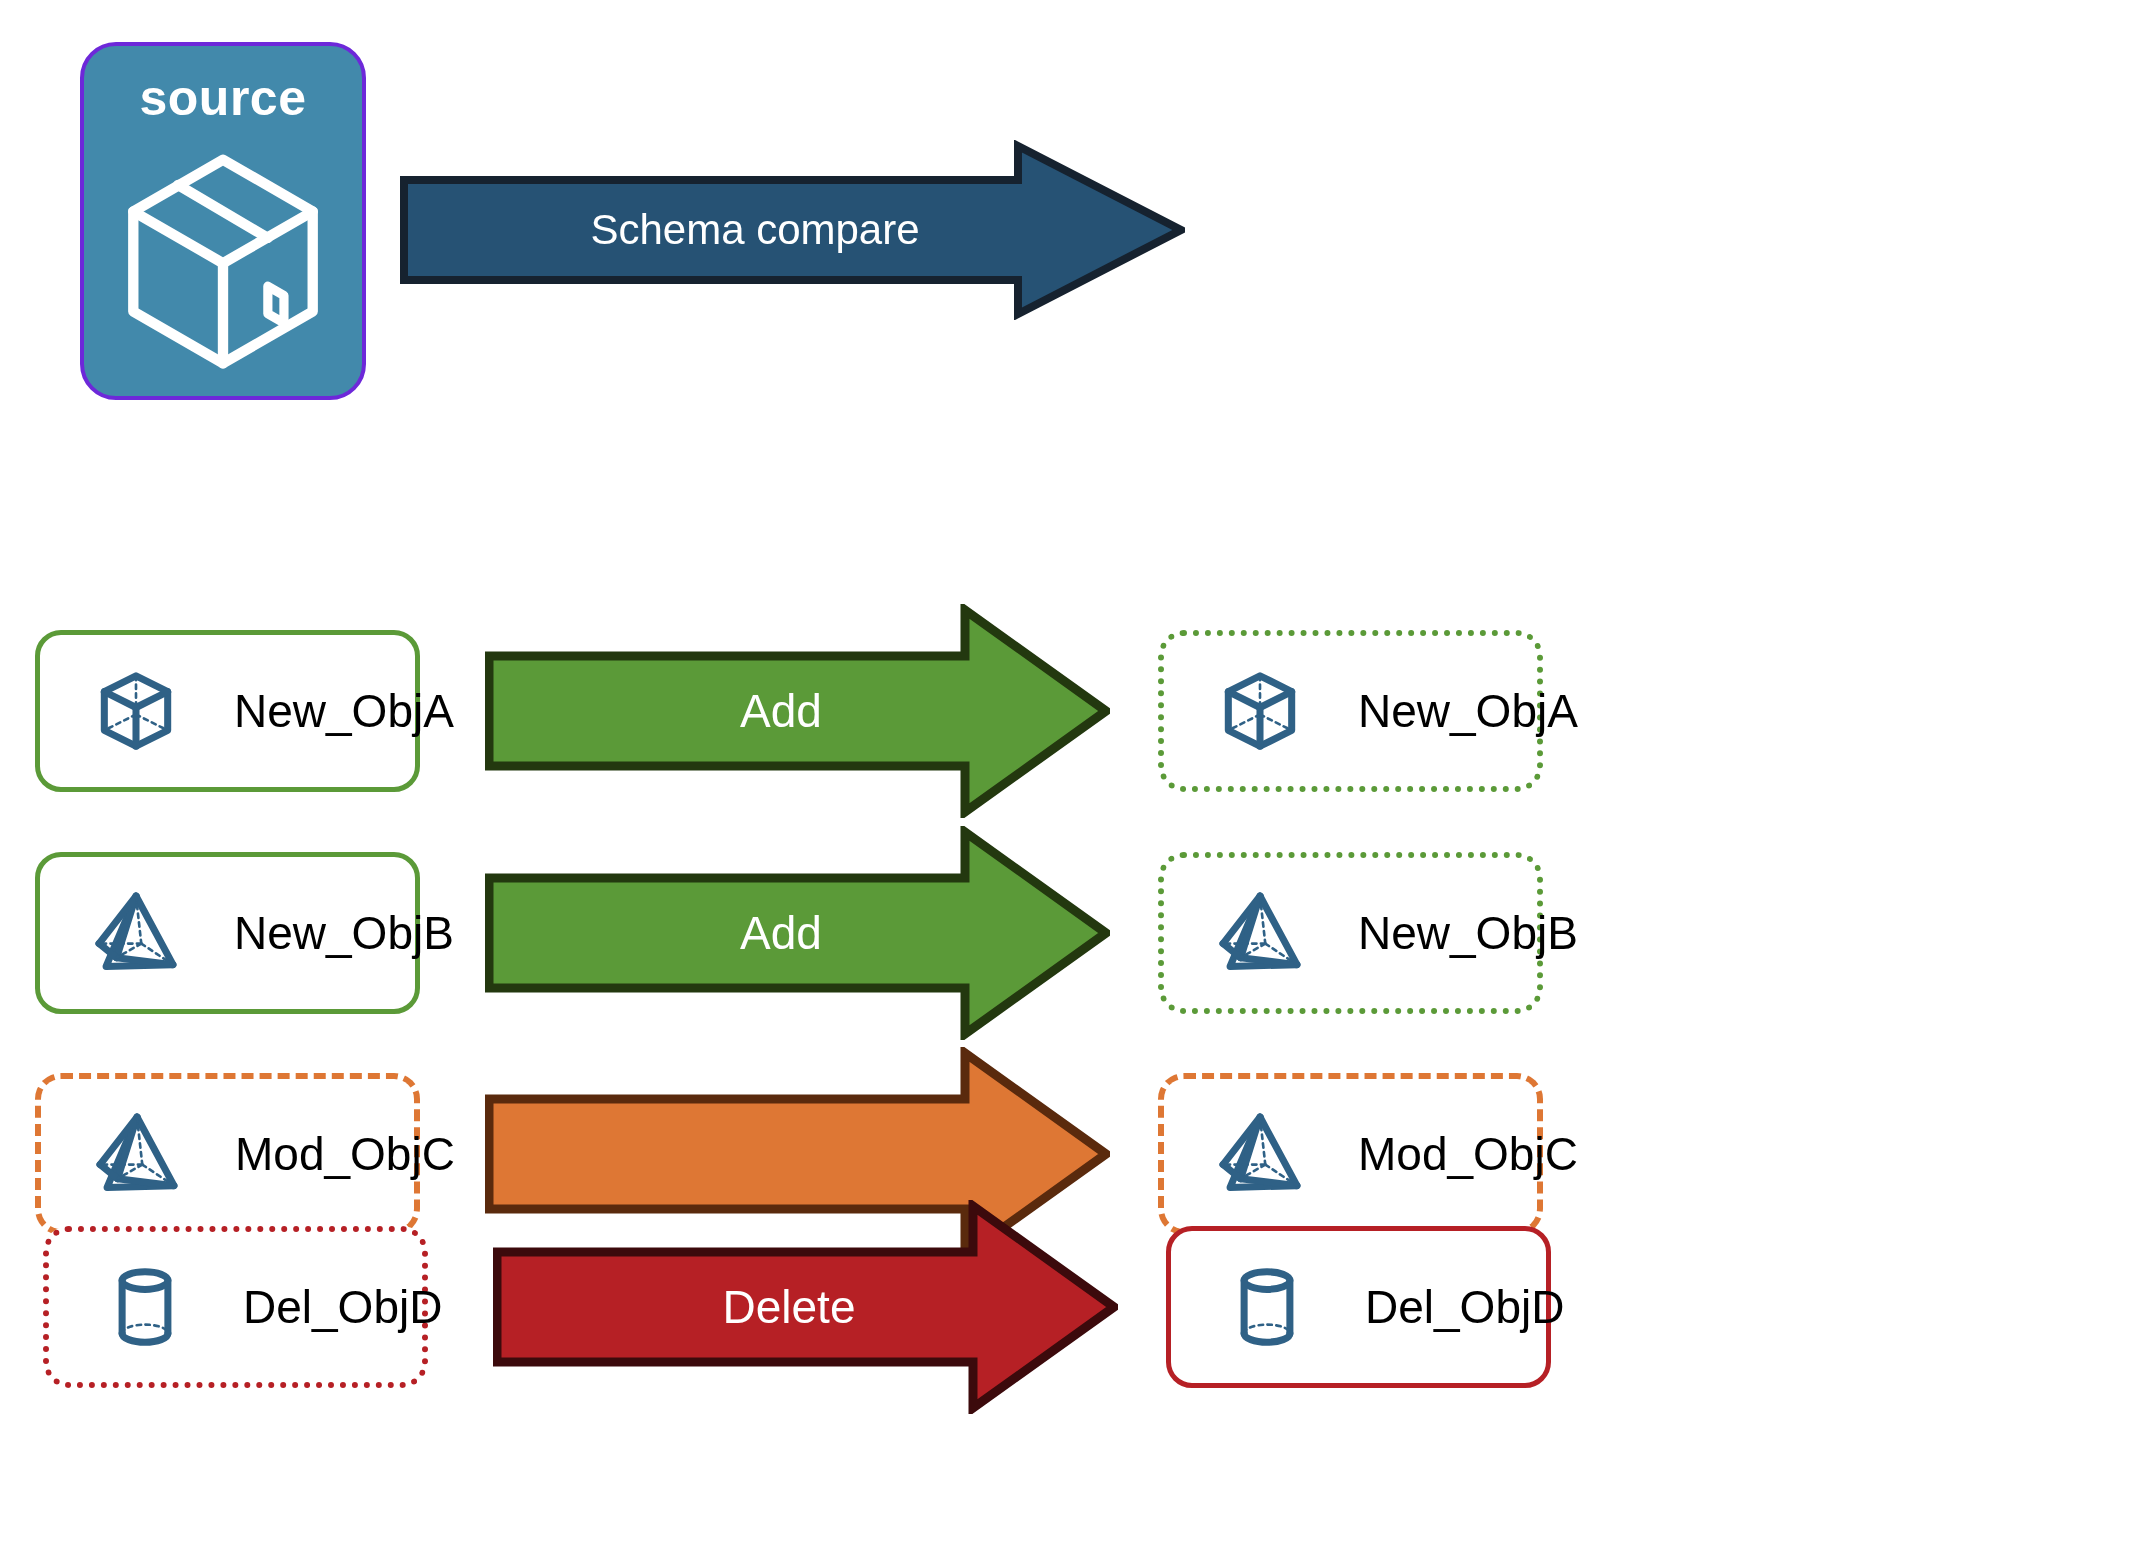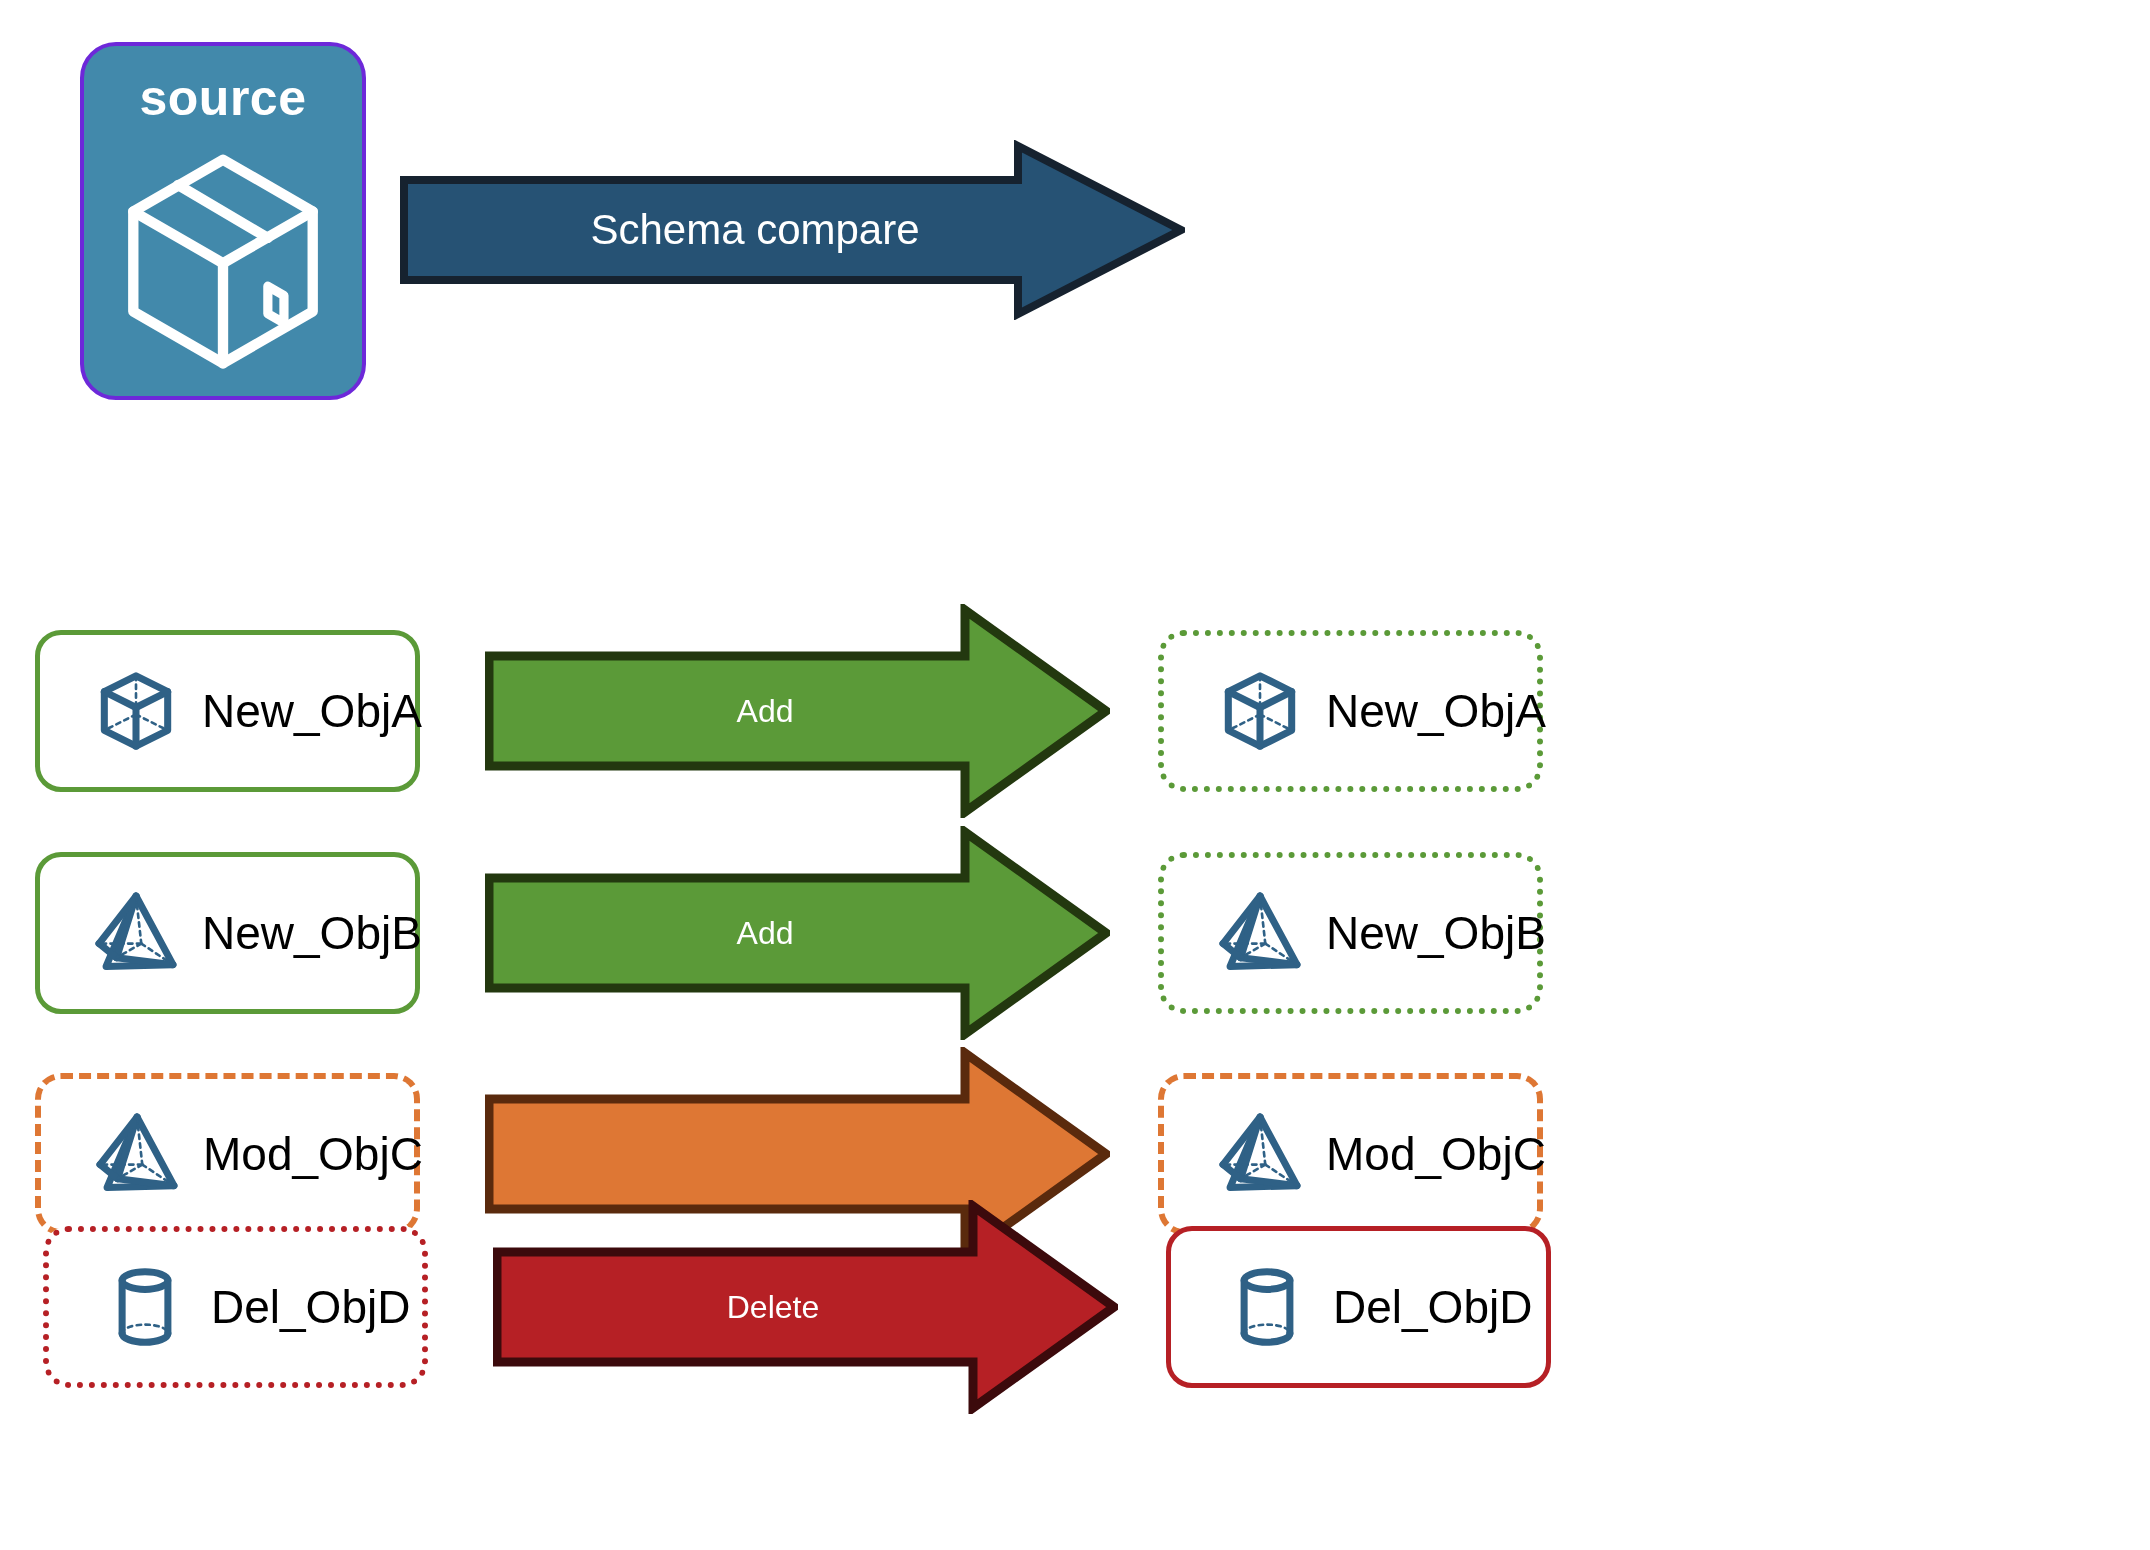--- a/index.html
+++ b/index.html
@@ -81,20 +81,21 @@
   }
   .obj-card {
     position: absolute;
     width: 385px;
     height: 100%;
     box-sizing: border-box;
     border-radius: 26px;
     background: #ffffff;
     display: flex;
     align-items: center;
+    gap: 32px;
   }
   .obj-card.left  { left: 35px; }
   .obj-card.right { left: 1158px; width: 385px; }
 
   .obj-icon {
     width: 88px;
     height: 88px;
     margin-left: 52px;
     flex: 0 0 auto;
   }
@@ -122,22 +123,23 @@
   .action-label {
     position: absolute;
     left: 485px;
     top: -26px;
     width: 560px;
     height: 214px;
     display: flex;
     align-items: center;
     justify-content: center;
     color: #ffffff;
-    font-size: 32px;
+    font-size: 46px;
     pointer-events: none;
+    padding-left: 16px;
   }
 
   #row-0 { top: 630px; }
   #row-1 { top: 852px; }
   #row-2 { top: 1073px; }
   #row-3 { top: 1226px; margin-left: 8px; }
 </style>
 </head>
 <body>
 

